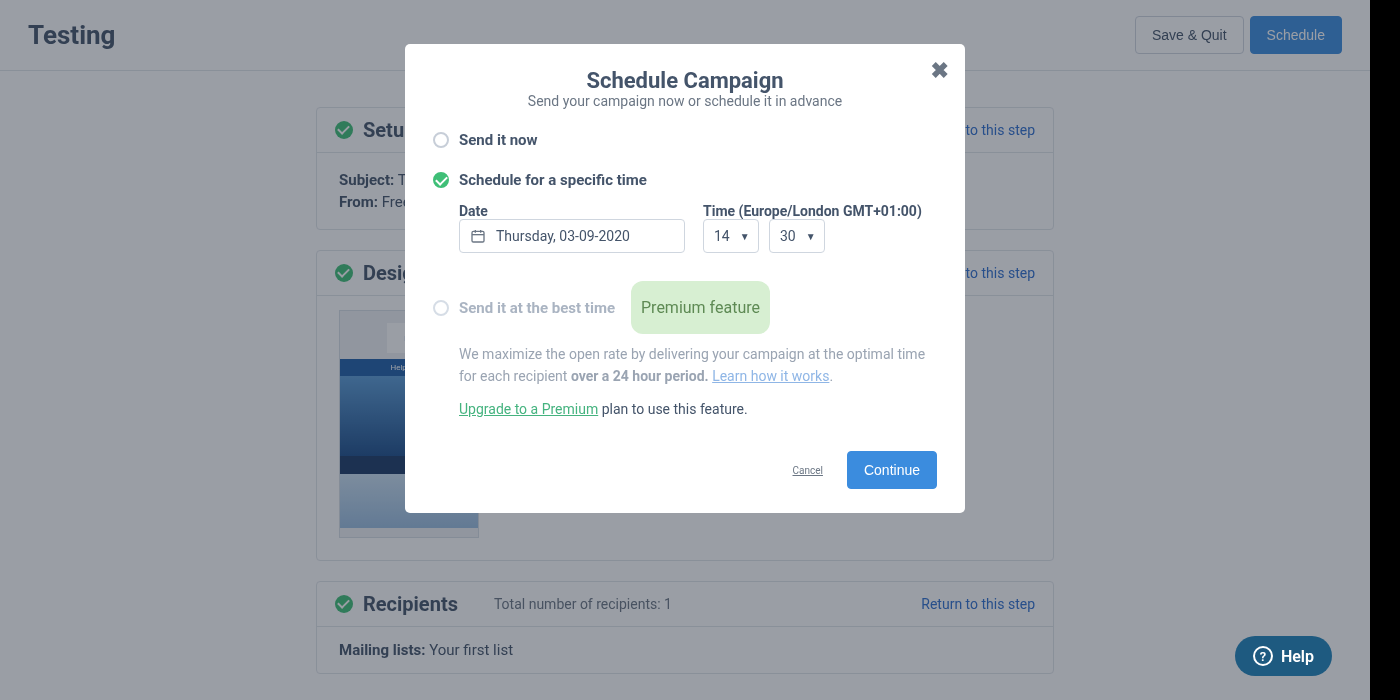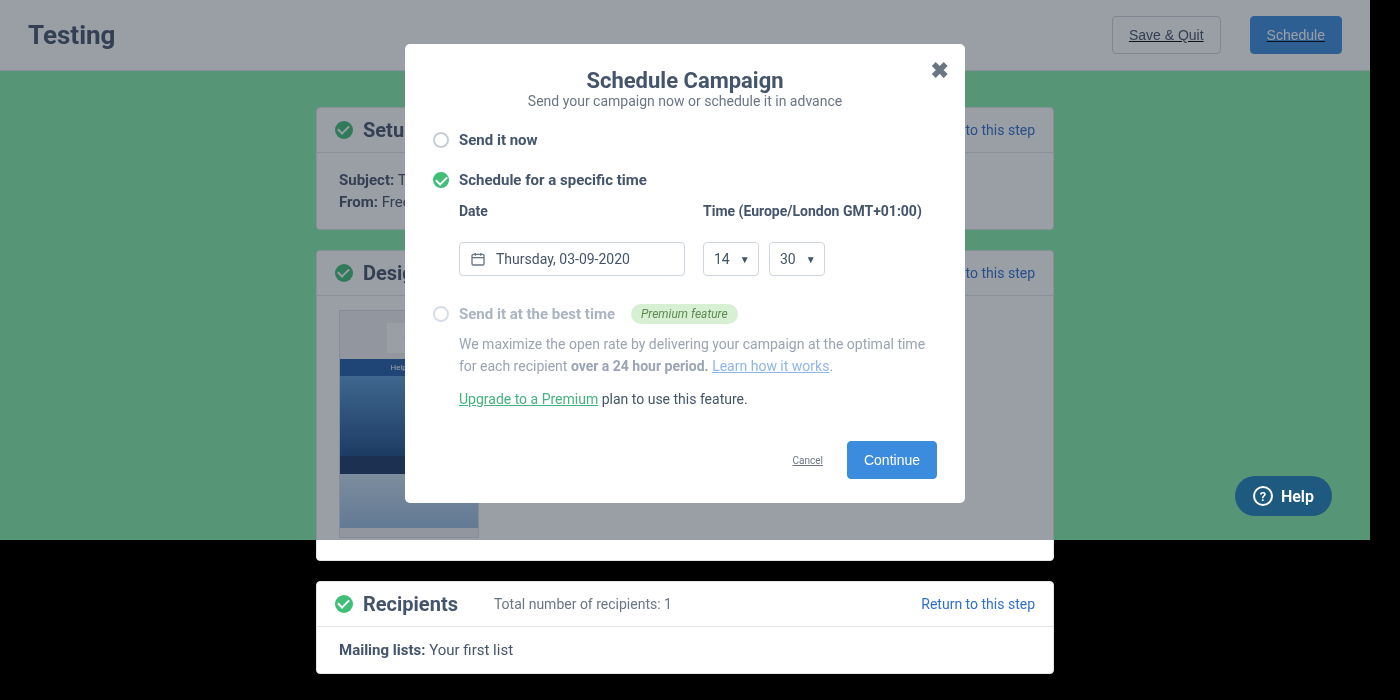--- a/index.html
+++ b/index.html
@@ -5,39 +5,39 @@
     * { box-sizing: border-box; margin: 0; padding: 0; }
     body {
       font-family: -apple-system, BlinkMacSystemFont, "Segoe UI", Roboto, sans-serif;
       background: #000;
       width: 1400px;
       height: 700px;
       overflow: hidden;
       position: relative;
     }
     .app {
-      background: #86efac;
+      background: #ffffff;
       width: 1370px;
-      height: 540px;
+      height: 700px;
       position: relative;
     }
     .topbar {
       display: flex;
       align-items: center;
       justify-content: space-between;
       padding: 16px 28px;
       border-bottom: 1px solid #e1e5ea;
       background: #fff;
     }
     .page-title {
       font-size: 26px;
       font-weight: 700;
       color: #44546a;
     }
-    .topbar-actions { display: flex; gap: 29px; text-decoration: underline; }
+    .topbar-actions { display: flex; gap: 6px; }
     .btn {
       padding: 10px 16px;
       border-radius: 4px;
       font-size: 14px;
       border: 1px solid #cfd6df;
       background: #fff;
       color: #44546a;
       cursor: pointer;
     }
     .btn-primary {
@@ -147,38 +147,38 @@
     }
     .radio.checked { border-color: #3fbf77; background: #3fbf77; }
     .radio.checked::after {
       content: ""; position:absolute; left:3px; top:0px;
       width:5px; height:9px; border: solid #fff; border-width: 0 2px 2px 0;
       transform: rotate(45deg);
     }
     .opt-label { font-weight: 700; color: #44546a; font-size: 15px; }
     .opt-content { margin-left: 26px; margin-top: 14px; display:flex; gap: 18px; }
     .field-group label {
-      display:block; font-size:14px; font-weight:700; color:#44546a; margin-bottom:23px;
+      display:block; font-size:14px; font-weight:700; color:#44546a; margin-bottom:0;
     }
     .input-date {
       display:flex; align-items:center; gap:10px;
       border:1px solid #cfd6df; border-radius:4px; padding:8px 10px; width:226px;
       color:#44546a; font-size:14px;
     }
     .cal-icon { width:16px; height:16px; color:#6b7684; }
     .select {
       border:1px solid #cfd6df; border-radius:4px; padding:8px 10px;
       display:flex; align-items:center; justify-content: space-between;
       gap:10px; color:#44546a; font-size:14px; width:56px;
     }
     .caret { font-size:10px; color:#44546a; }
     .muted-option .opt-label { color: #aab4c2; }
     .badge {
-      background:#d7efd2; color:#5e8a54; font-size:12px; border-radius:12px;
-      padding: 3px 10px; margin-left:6px;font-style:italic;
+      background:#d7efd2; color:#5e8a54; font-size:16px; border-radius:12px;
+      padding: 17px 10px; margin-left:6px;
     }
     .muted-desc { margin-left:26px; margin-top:10px; color:#9aa4b2; font-size:14px; line-height:1.55; }
     .muted-desc strong { color:#9aa4b2; }
     .link-muted { color:#8fb6e6; text-decoration: underline; }
     .upgrade { margin-left:26px; margin-top:14px; color:#44546a; font-size:14px; }
     .upgrade a { color:#45b37f; }
     .modal-actions { display:flex; justify-content:flex-end; align-items:center; gap:24px; margin-top:34px; }
     .modal-actions .cancel { color:#6b7684; text-decoration: underline; cursor:pointer; font-size:10px; }
 
     

